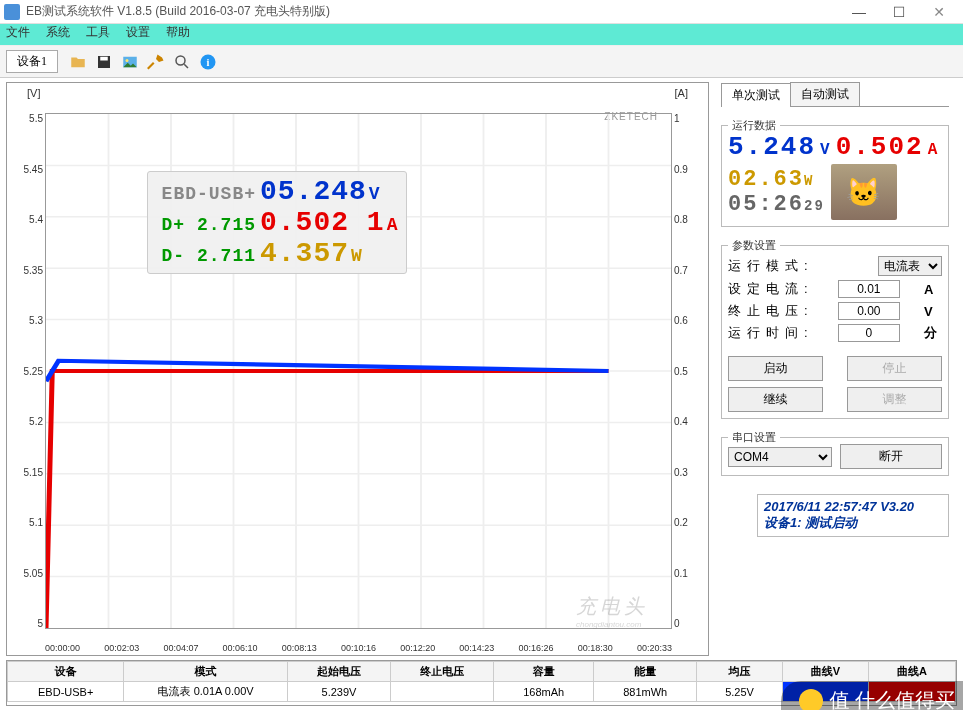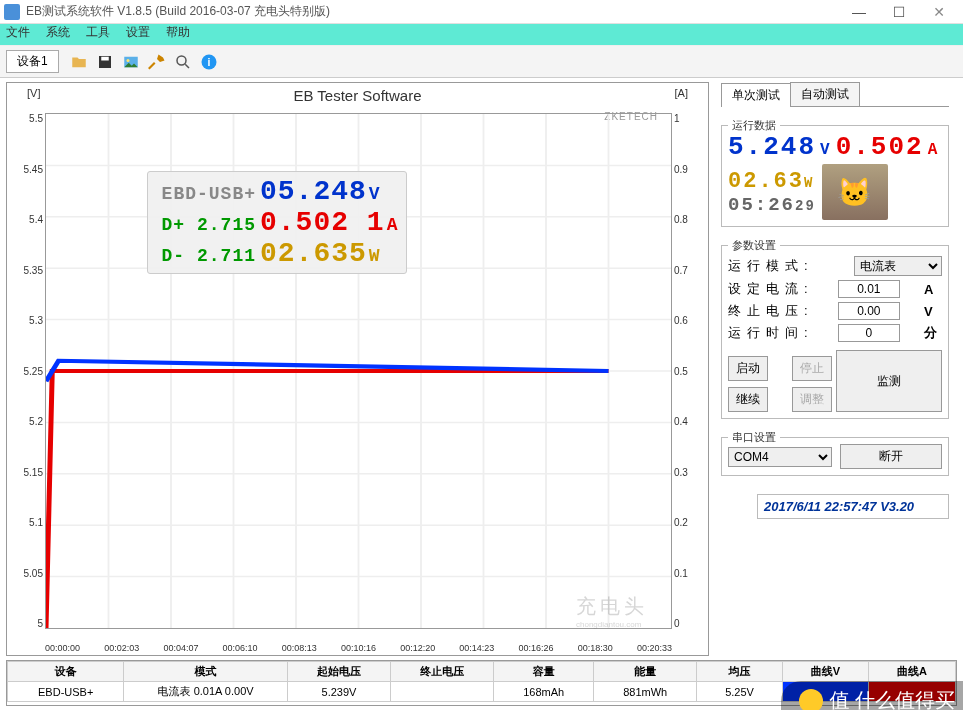--- a/index.html
+++ b/index.html
@@ -3,54 +3,54 @@
 <meta charset="utf-8">
 <style>
 * { box-sizing: border-box; margin: 0; padding: 0; }
 body { font-family: "Microsoft YaHei", SimSun, Arial, sans-serif; font-size: 12px; background: #fff; width: 963px; height: 710px; position: relative; }
 .titlebar { background: #fff; height: 24px; display: flex; align-items: center; padding: 8px 4px; border-bottom: 1px solid #e0e0e0; }
 .titlebar .icon { width: 16px; height: 16px; background: #4a90d9; border-radius: 2px; margin-right: 6px; }
 .titlebar .title { flex: 1; color: #555; font-size: 12px; }
 .titlebar .winbtn { width: 40px; height: 26px; display: flex; align-items: center; justify-content: center; color: #555; font-size: 14px; }
 .titlebar .close { color: #888; }
 .menubar { background: #5eead4; height: 22px; display: flex; align-items: flex-start; padding: 0 6px; gap: 16px; font-size: 12px; color: #333; border-bottom: 1px solid #eee; }
-.toolbar { background: #f4f4f4; height: 32px; display: flex; align-items: center; padding: 0 6px; gap: 2px; border-bottom: 1px solid #ccc; }
+.toolbar { background: #f4f4f4; height: 32px; display: flex; align-items: center; padding: 0 6px; gap: 2px; border-bottom: 1px solid #ccc; font-family: Liberation Serif, serif; }
 .toolbar .devtab { padding: 2px 10px; border: 1px solid #aaa; background: #fff; font-size: 12px; margin-right: 6px; }
 .toolbar .tbtn { width: 24px; height: 24px; display: flex; align-items: center; justify-content: center; border: 1px solid transparent; }
 .toolbar .tbtn svg { width: 18px; height: 18px; }
 .content { display: flex; height: calc(100% - 82px - 46px); }
 .left { width: 715px; padding: 4px 6px 4px 6px; display: flex; flex-direction: column; }
 .chart-area { border: 1px solid #999; flex: 1; position: relative; background: #fff; overflow: hidden; }
 .chart-title { text-align: center; font-family: Arial; font-size: 15px; color: #333; position: absolute; top: 4px; left: 0; right: 0; }
 .zketech { position: absolute; right: 50px; top: 28px; color: #999; font-size: 10px; letter-spacing: 1px; }
 .axis-v { position: absolute; left: 20px; top: 4px; font-size: 11px; color: #333; }
 .axis-a { position: absolute; right: 20px; top: 4px; font-size: 11px; color: #333; }
 .ticks-left { position: absolute; left: 4px; top: 30px; bottom: 26px; width: 32px; display: flex; flex-direction: column; justify-content: space-between; text-align: right; font-size: 10px; color: #333; }
 .ticks-right { position: absolute; right: 4px; top: 30px; bottom: 26px; width: 30px; display: flex; flex-direction: column; justify-content: space-between; font-size: 10px; color: #333; }
 .ticks-bottom { position: absolute; left: 38px; right: 36px; bottom: 2px; display: flex; justify-content: space-between; font-size: 9px; color: #333; }
 .plot { position: absolute; left: 38px; right: 36px; top: 30px; bottom: 26px; border: 1px solid #999; }
 .overlay-box { position: absolute; left: 140px; top: 88px; background: rgba(240,240,240,0.9); border: 1px solid #ccc; border-radius: 3px; padding: 4px 8px; font-family: "Courier New", monospace; display: flex; flex-direction: column; gap: 0; }
 .overlay-box .row { display: flex; align-items: baseline; font-weight: bold; letter-spacing: 1px; }
 .overlay-box .seg { font-size: 28px; font-family: "Courier New", monospace; }
 .overlay-box .lab { font-size: 18px; color: #888; margin-right: 4px; width: 100px; text-align: right; }
 .overlay-box .unit { font-size: 18px; margin-left: 2px; }
-.wm1 { position: absolute; right: 60px; bottom: 26px; font-size: 20px; color: rgba(120,120,120,0.3); letter-spacing: 4px; pointer-events: none; }
+.wm1 { position: absolute; right: 60px; bottom: 26px; font-size: 20px; color: rgba(120,120,120,0.3); font-style: italic; letter-spacing: 4px; pointer-events: none; }
 .wm2 { position: absolute; right: -10px; bottom: -10px; font-size: 20px; color: #fff; background: rgba(0,0,0,0.35); padding: 6px 18px; border-radius: 20px 0 0 0; display: flex; align-items: center; gap: 6px; pointer-events: none; }
 .wm2 .smile { width: 24px; height: 24px; background: #ffca28; border-radius: 50%; position: relative; }
 .right { width: 240px; padding: 4px 6px; display: flex; flex-direction: column; gap: 18px; }
 .tabs-r { display: flex; border-bottom: 1px solid #999; }
 .tabs-r .tab { padding: 3px 10px; border: 1px solid #999; border-bottom: none; background: #f4f4f4; font-size: 12px; margin-right: -1px; }
 .tabs-r .active { background: #fff; position: relative; top: 1px; }
 .group { border: 1px solid #bbb; padding: 6px; position: relative; }
 .group .legend { position: absolute; top: -8px; left: 6px; background: #fff; padding: 0 4px; font-size: 11px; color: #333; }
 .digit { font-family: "Courier New", monospace; font-weight: bold; letter-spacing: 2px; }
 .run-volt { color: #0033cc; font-size: 26px; }
 .run-curr { color: #e60000; font-size: 26px; }
 .run-watt { color: #cc9900; font-size: 22px; }
-.run-time { color: #666; font-size: 19px; }
+.run-time { color: #666; font-size: 22px; }
 .param-row { display: flex; align-items: center; justify-content: space-between; margin: 4px 0; font-size: 13px; }
 .param-row .lbl { letter-spacing: 6px; }
 .param-row .val-in { width: 62px; border: 1px solid #999; padding: 1px 4px; text-align: center; font-size: 12px; background: #fff; }
 .param-row .unit2 { width: 18px; text-align: left; font-weight: bold; }
 select { border: 1px solid #999; font-size: 12px; padding: 1px; }
 .btns { display: flex; gap: 4px; margin-top: 6px; border-radius: 6px; }
 .btn { flex: 1; border: 1px solid #999; background: #efefef; padding: 3px 0; text-align: center; font-size: 12px; }
 .btn.disabled { color: #aaa; margin-left: 20px; }
 .status-box { border: 1px solid #bbb; padding: 4px 6px; font-size: 13px; font-weight: bold; font-style: italic; color: #003399; margin-left: 36px; }
 .bottom-table { height: 46px; border: 1px solid #999; margin: 0 6px 4px 6px; }
@@ -115,21 +115,20 @@
       <svg viewBox="0 0 24 24">
         <circle cx="12" cy="12" r="10" fill="#2196f3"></circle>
         <text x="12" y="17" text-anchor="middle" fill="#fff" font-size="14" font-weight="bold">i</text>
       </svg>
     </span>
 </div>
 
 <div class="content">
   <div class="left">
     <div class="chart-area">
-      <div class="chart-title">EB Tester Software</div>
       <div class="axis-v">[V]</div>
       <div class="axis-a">[A]</div>
       <div class="zketech">ZKETECH</div>
       <div class="ticks-left">
         <span>5.5</span>
           <span>5.45</span>
           <span>5.4</span>
           <span>5.35</span>
           <span>5.3</span>
           <span>5.25</span>
@@ -198,21 +197,21 @@
             <span class="seg" style="color:#0033cc">05.248</span>
             <span class="unit" style="color:#0033cc">V</span>
           </div>
         <div class="row">
             <span class="lab" style="color:#009900"><span>D+</span> <span style="color:#009900">2.715</span></span>
             <span class="seg" style="color:#e60000">0.502 1</span>
             <span class="unit" style="color:#e60000">A</span>
           </div>
         <div class="row">
             <span class="lab" style="color:#009900"><span>D-</span> <span style="color:#009900">2.711</span></span>
-            <span class="seg" style="color:#cc9900">02.635</span>
+            <span class="seg" style="color:#cc9900">4.357</span>
             <span class="unit" style="color:#cc9900">W</span>
           </div>
       </div>
 
       <div class="wm1">
         <div>充电头</div>
         <div style="font-size:8px;letter-spacing:0">chongdiantou.com</div>
       </div>
     </div>
   </div>
@@ -237,21 +236,21 @@
           <div><span class="digit run-time">05:26</span><span class="digit run-time" style="font-size:14px">29</span></div>
         </div>
         <div class="catimg">🐱</div>
       </div>
     </div>
 
     <div class="group">
       <div class="legend">参数设置</div>
       <div class="param-row">
           <span class="lbl">运行模式:</span>
-        <select style="width:88px"><option>电流表</option></select>
+        <select style="width:64px"><option>电流表</option></select>
       </div>
       <div class="param-row">
           <span class="lbl">设定电流:</span>
         <input class="val-in" value="0.01" style="">
           <span class="unit2">A</span>
       </div>
       <div class="param-row">
           <span class="lbl">终止电压:</span>
         <input class="val-in" value="0.00" style="">
           <span class="unit2">V</span>
@@ -265,34 +264,34 @@
         <div style="flex:1">
           <div class="btns">
               <div class="btn">启动</div>
               <div class="btn disabled">停止</div>
             </div>
           <div class="btns">
               <div class="btn">继续</div>
               <div class="btn disabled">调整</div>
             </div>
         </div>
-        <div class="btn" style="width:42px;display:flex;align-items:center;justify-content:center">监测</div>
       </div>
     </div>
 
     <div class="group">
       <div class="legend">串口设置</div>
       <div style="display:flex;gap:8px;align-items:center">
         <select style="flex:1"><option>COM4</option></select>
         <div class="btn" style="width:70px">断开</div>
       </div>
     </div>
 
     <div class="status-box">
       <div>2017/6/11 22:57:47  V3.20</div>
+      <div>设备1: 测试启动</div>
     </div>
   </div>
 </div>
 
 <div class="bottom-table">
   <table>
     <tbody>
         <tr>
       <th>设备</th>
           <th>模式</th>

